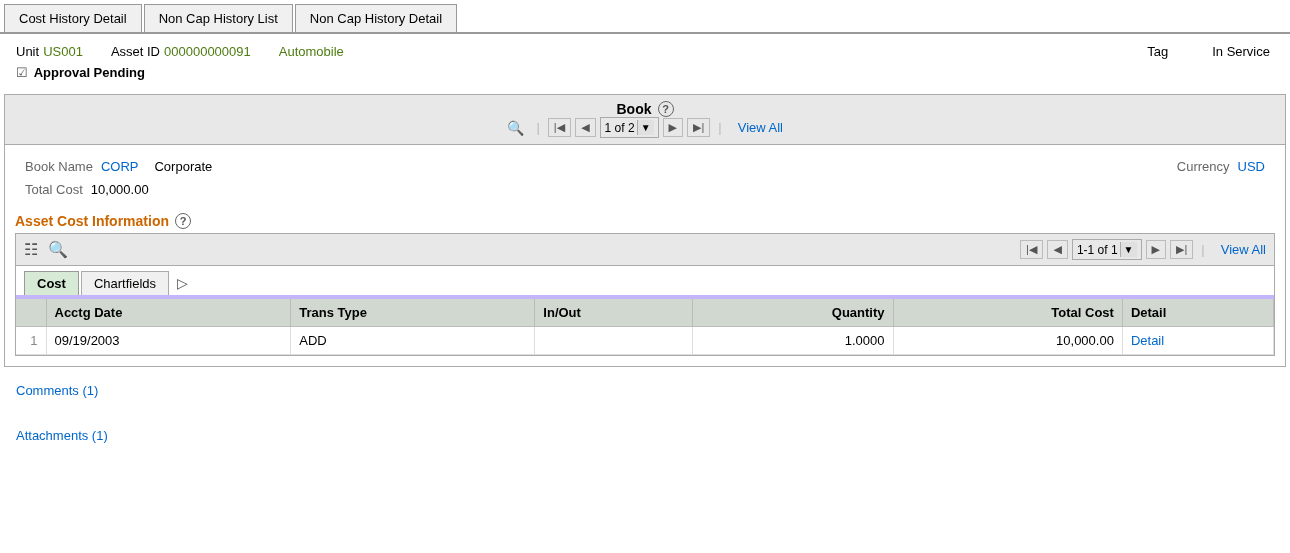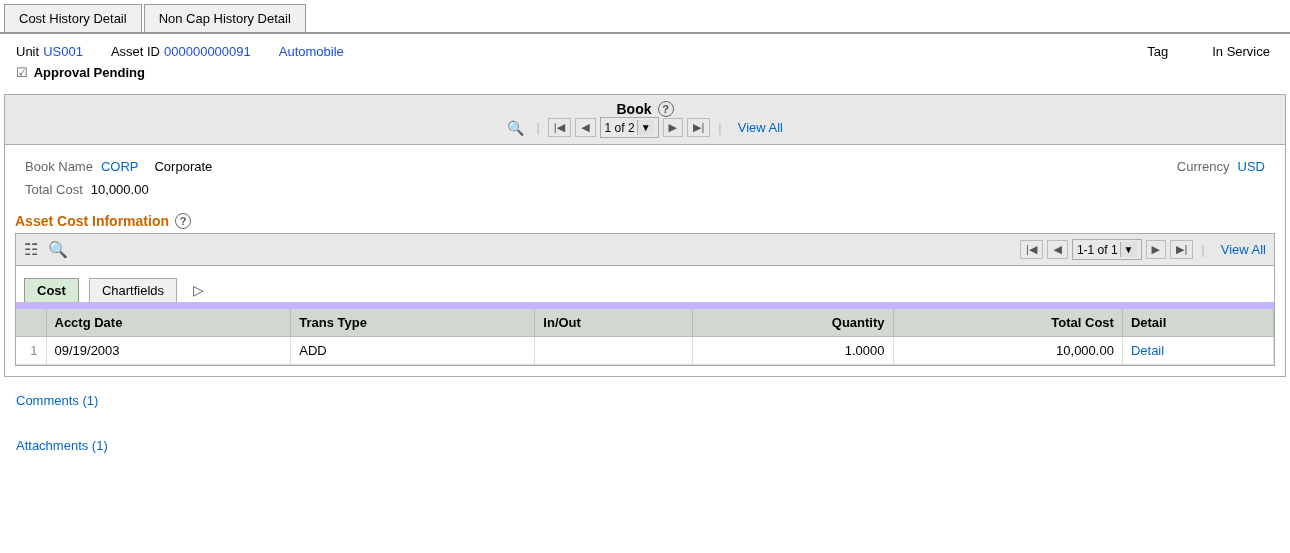--- a/index.html
+++ b/index.html
@@ -25,21 +25,21 @@
 
     
     .header-info {
       padding: 10px 16px 4px 16px;
       display: flex;
       flex-wrap: wrap;
       align-items: center;
       gap: 0;
     }
     .header-info .field-label { color: #000; font-weight: normal; margin-right: 4px; }
-    .header-info .field-value { color: #1d4ed8; margin-right: 28px; }
+    .header-info .field-value { color: #4d7c0f; margin-right: 28px; }
     .approval-row {
       padding: 2px 16px 8px 16px;
       display: flex;
       align-items: center;
       gap: 6px;
     }
     .checkbox-icon { font-size: 13px; color: #555; }
     .book-header {
       background: #e8e8e8;
       padding: 6px 10px;
@@ -94,21 +94,21 @@
       display: flex;
       align-items: center;
       justify-content: space-between;
       border-bottom: 1px solid #aaa;
     }
     .toolbar-left { display: flex; align-items: center; gap: 10px; }
     .toolbar-icon { font-size: 16px; color: #555; cursor: pointer; }
     .toolbar-right { display: flex; align-items: center; gap: 4px; }
 
     
-    .sub-tabs { display: flex; padding: 12px 8px 0 8px; gap: 10px; border-bottom: 7px solid #c4b5fd; background: #fff; }
+    .sub-tabs { display: flex; padding: 5px 8px 0 8px; gap: 2px; border-bottom: 4px solid #c4b5fd; background: #fff; }
     .sub-tab {
       padding: 4px 12px; border: 1px solid #aaa; border-bottom: none;
       cursor: pointer; background: #f0f0f0; font-size: 13px;
     }
     .sub-tab.active { background: #d6ead6; font-weight: bold; border-color: #999; }
     .sub-tab-arrow { padding: 4px 6px; font-size: 14px; cursor: pointer; color: #555; align-self: flex-end; border: none; background: none; }
 
     
     .data-table { width: 100%; border-collapse: collapse; }
     .data-table thead tr { background: #d0d8d0; border-radius: 12px; }
@@ -138,20 +138,21 @@
     .outer-border {
       border: 1px solid #aaa;
       margin: 6px 4px;
     }
   </style>
 </head>
 <body>
 
 <div class="tabs">
   <div class="tab">Cost History Detail</div>
+  <div class="tab">Non Cap History List</div>
   <div class="tab">Non Cap History Detail</div>
 </div>
 
 <div class="header-info">
   <span class="field-label">Unit</span>
   <span class="field-value">US001</span>
   <span class="field-label">Asset ID</span>
   <span class="field-value">000000000091</span>
   <span class="field-value">Automobile</span>
   <span style="flex:1"></span>

